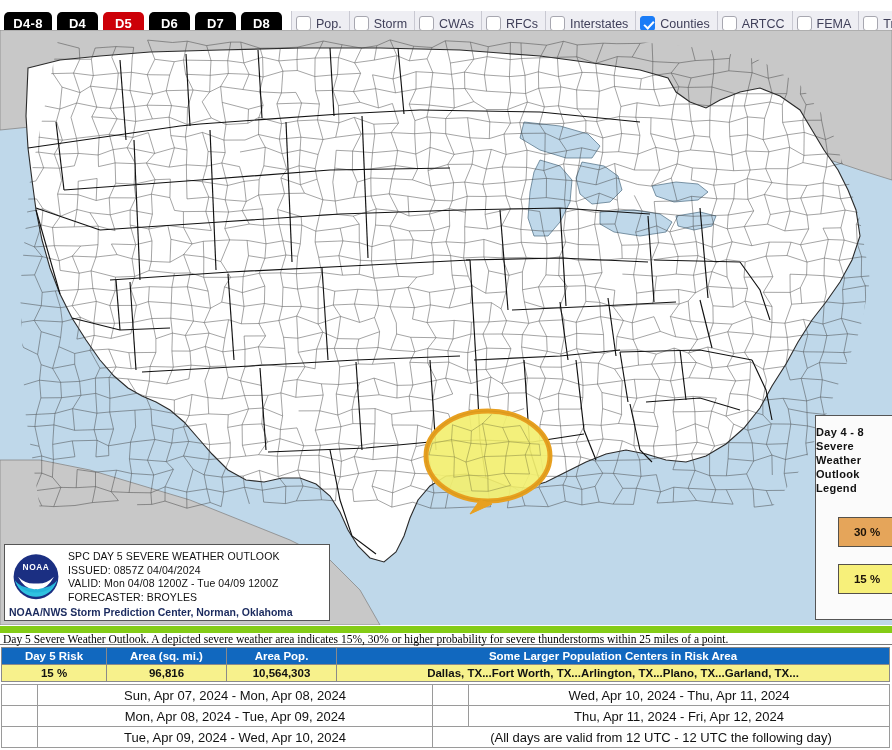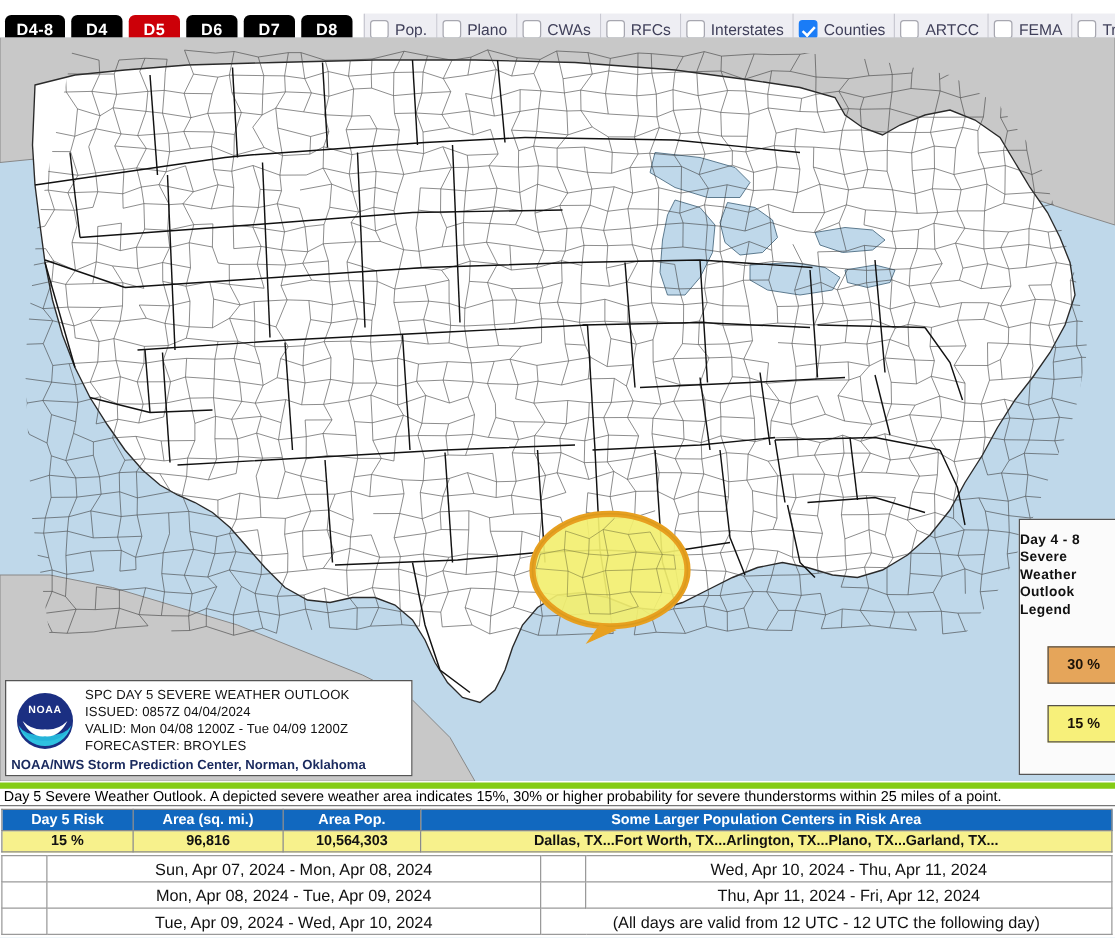--- a/index.html
+++ b/index.html
@@ -121,24 +121,25 @@
     display: flex; align-items: center; justify-content: center;
     font-size: 11.5px; font-weight: bold; color: #1b1208;
   }
   .sw30 { background: #e5a55a; margin-top: 22px; }
   .sw15 { background: #f7f07a; margin-top: 17px; }
 
   
   .descrow {
     position: absolute; left: 0; top: 626px;
     width: 892px; height: 19px;
-    border-top: 5px solid #84cc16;
+    border-top: 7px solid #84cc16;
     border-bottom: 1px solid #777777;
     display: flex; align-items: center;
     background: #ffffff;
+    font-family: Liberation Serif, serif;
   }
   .desctext { font-size: 11.5px; color: #000000; padding-left: 3px; white-space: nowrap; }
 
   
   .risktable {
     position: absolute; left: 1px; top: 647px;
     width: 889px;
     border-collapse: collapse;
     table-layout: fixed;
   }
@@ -194,21 +195,21 @@
         <div class="daybtn">D7</div>
         <div class="daybtn">D8</div>
       </div>
     <div class="chkgroup" id="chkgroup">
         <label class="chkitem">
           <span class="cbox"></span>
           <span class="chklabel">Pop.</span>
         </label>
         <label class="chkitem">
           <span class="cbox"></span>
-          <span class="chklabel">Plano</span>
+          <span class="chklabel">Storm</span>
         </label>
         <label class="chkitem">
           <span class="cbox"></span>
           <span class="chklabel">CWAs</span>
         </label>
         <label class="chkitem">
           <span class="cbox"></span>
           <span class="chklabel">RFCs</span>
         </label>
         <label class="chkitem">

